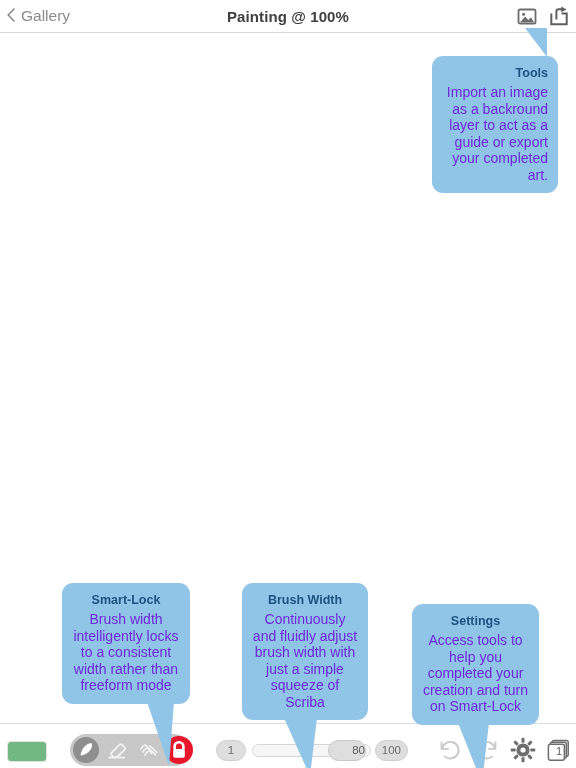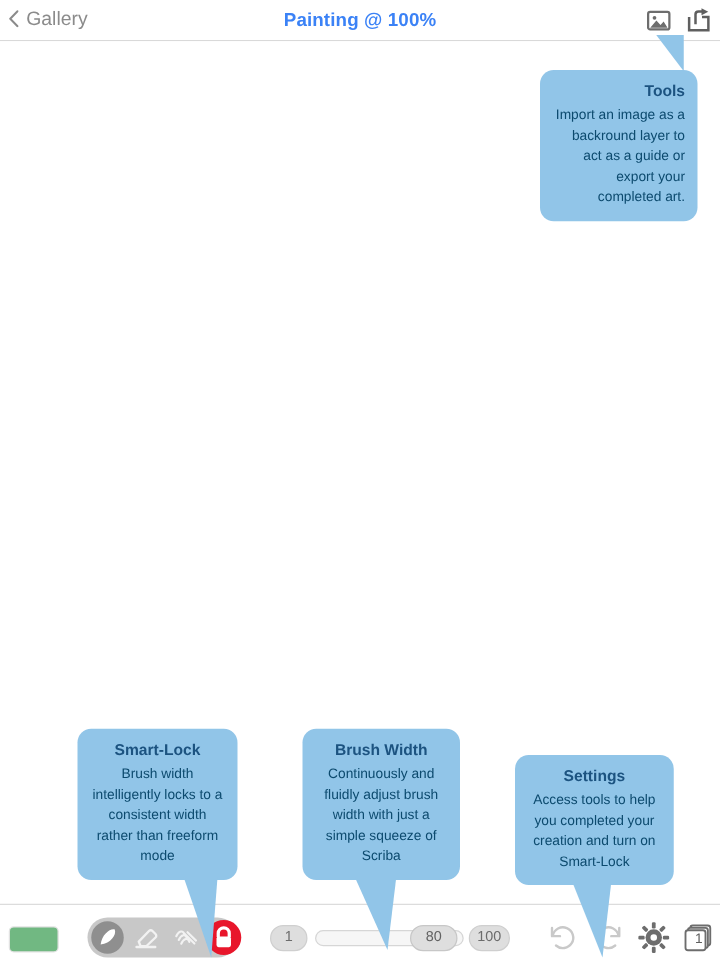--- a/index.html
+++ b/index.html
@@ -31,21 +31,21 @@
   }
   #back-button .chev {
     display: inline-block;
     width: 8px; height: 14px;
     position: relative; top: -1px;
   }
   #doc-title {
     position: absolute; left: 0; top: 8px;
     width: 576px; text-align: center;
     font-size: 15px; font-weight: bold;
-    color: #3b82f6;
+    color: #404040;
     letter-spacing: .1px;
   }
   .topbar-icon {
     position: absolute; top: 6px;
     width: 22px; height: 21px;
     cursor: pointer;
   }
   #photo-import-button { right: 38px; }
   #share-button { right: 6px; }
 
@@ -67,22 +67,22 @@
     z-index: 20;
   }
   .tooltip .tt-title {
     font-size: 12.5px;
     font-weight: bold;
     color: #1c5380;
     margin-bottom: 2px;
     line-height: 17px;
   }
   .tooltip .tt-body {
-    font-size: 11px;
-    color: #0c4a6e;
+    font-size: 14px;
+    color: #6d28d9;
     line-height: 16.5px;
   }
   .tail { position: absolute; width: 0; height: 0; z-index: 19; }
 
   #tooltip-tools { left: 432px; top: 56px; width: 126px; text-align: right; }
   #tooltip-tools .tail {
     top: -28px; right: 11px;
     border-left: 6px solid transparent;
     border-right: 22px solid #91c5e8;
     border-bottom: 29px solid transparent;
@@ -177,21 +177,21 @@
     border-radius: 7px;
   }
   #slider-thumb {
     position: absolute; left: 112px; top: 0;
     width: 38px; height: 21px;
     background: #dedede;
     border: 1px solid #c7c7c7;
     border-radius: 11px;
     font-size: 11.5px;
     color: #626262;
-    text-align: center;
+    text-align: right;
     line-height: 19px;
     cursor: grab;
   }
 
   .right-btn {
     position: absolute; top: 737px;
     width: 26px; height: 26px;
     cursor: pointer;
     z-index: 12;
   }

